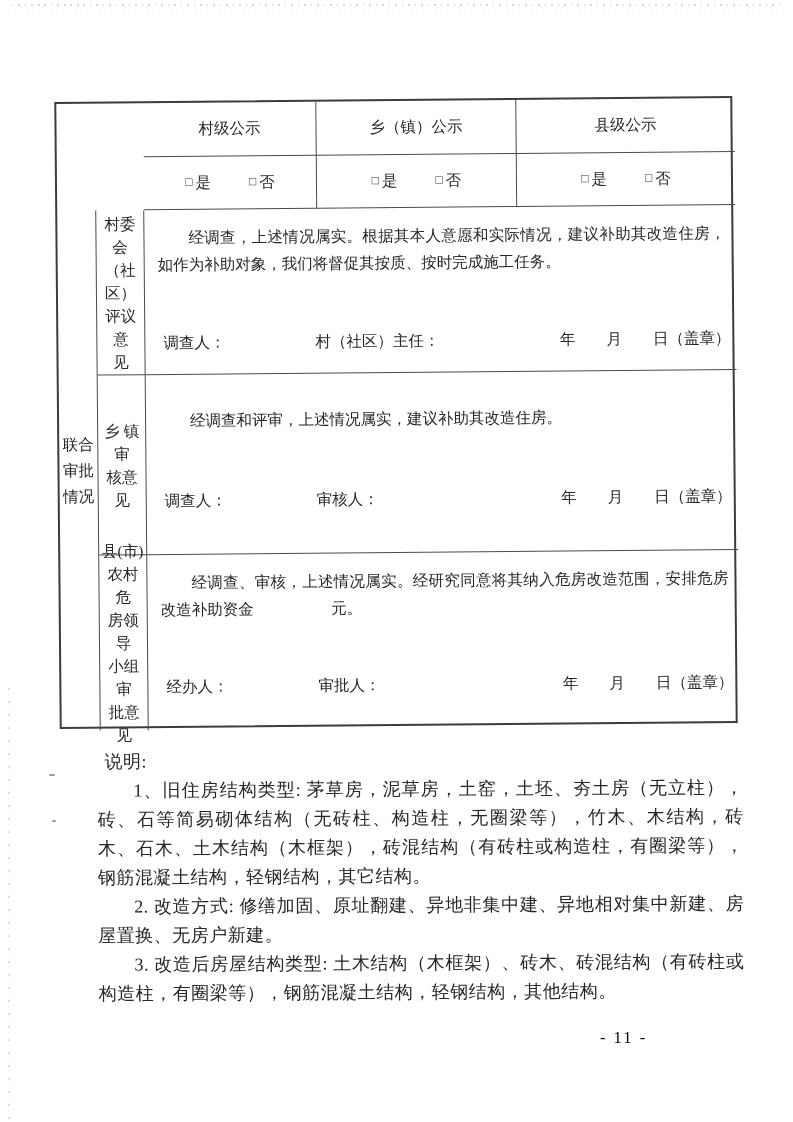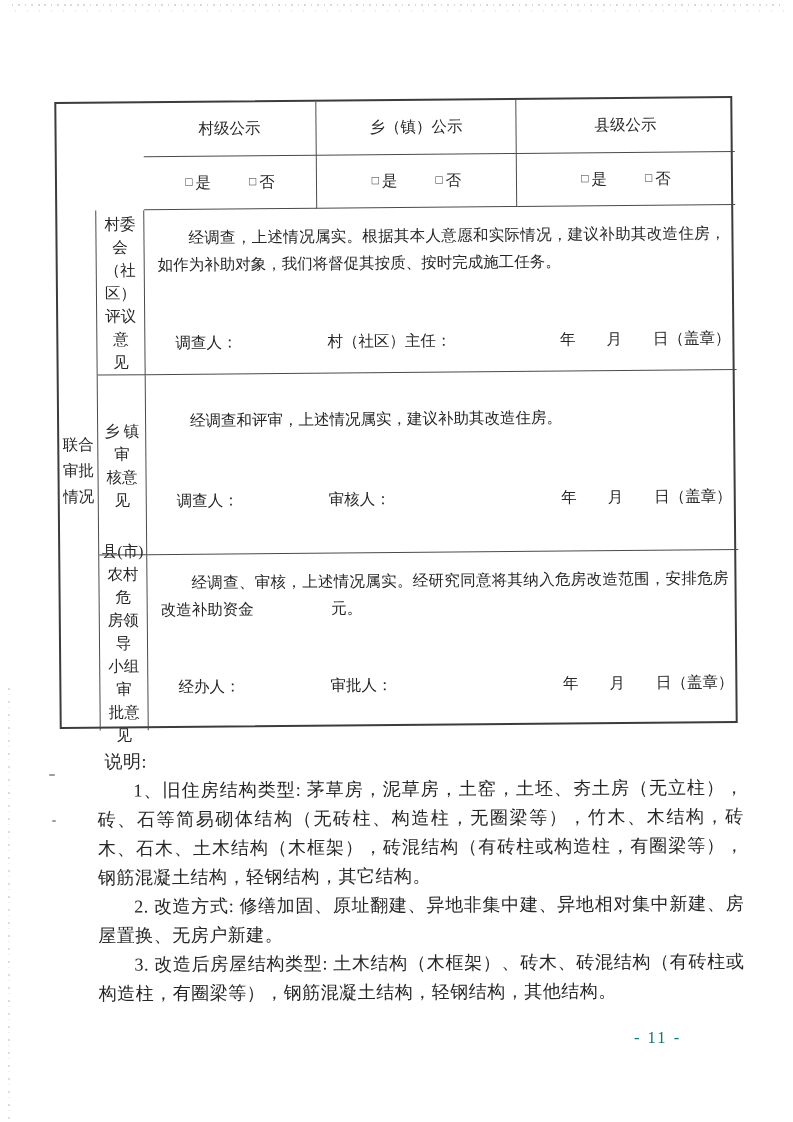--- a/index.html
+++ b/index.html
@@ -51,38 +51,38 @@
   .lbl-v{grid-area:3/2/4/3;}
   .lbl-t{grid-area:4/2/5/3;}
   .lbl-c{grid-area:5/2/6/3;border-bottom:none;}
   .c-body{display:block;position:relative;text-align:left;}
   .body-v{grid-area:3/3/4/6;border-right:none;}
   .body-t{grid-area:4/3/5/6;border-right:none;}
   .body-c{grid-area:5/3/6/6;border-right:none;border-bottom:none;}
   .para{margin:0;padding:15px 10px 0 13px;text-indent:2em;line-height:26.5px;text-align:justify;}
   .body-t .para{padding-top:33px;}
   .sig-row{position:absolute;left:0;right:0;display:flex;align-items:baseline;}
-  .sig-row .s1{margin-left:30px;}
+  .sig-row .s1{margin-left:18px;}
   .sig-row .s2{margin-left:90px;}
   .sig-row .s3{margin-left:auto;margin-right:6px;}
   .sig-v{bottom:20px;} .sig-t{bottom:42px;} .sig-c{bottom:32px;}
 
   
   .notes{
     position:absolute;left:98px;top:746px;width:646px;
     font-size:18px;line-height:29px;letter-spacing:.5px;
     transform:rotate(-0.3deg);text-align:justify;
   }
   .notes p{margin:0;}
   .notes-title{text-indent:0.4em;}
   .notes-item{text-indent:2em;}
 
   
   .page-num{
-    position:absolute;left:634px;top:1028px;font-size:16.5px;letter-spacing:2px;color:#0f766e;
+    position:absolute;left:600px;top:1028px;font-size:16.5px;letter-spacing:2px;color:#000000;
   }
 </style>
 </head>
 <body>
 
 <div id="doc">
 
   <div class="noise-top"></div>
   <div class="noise-left"></div>
   <div class="speck sp1"></div>

